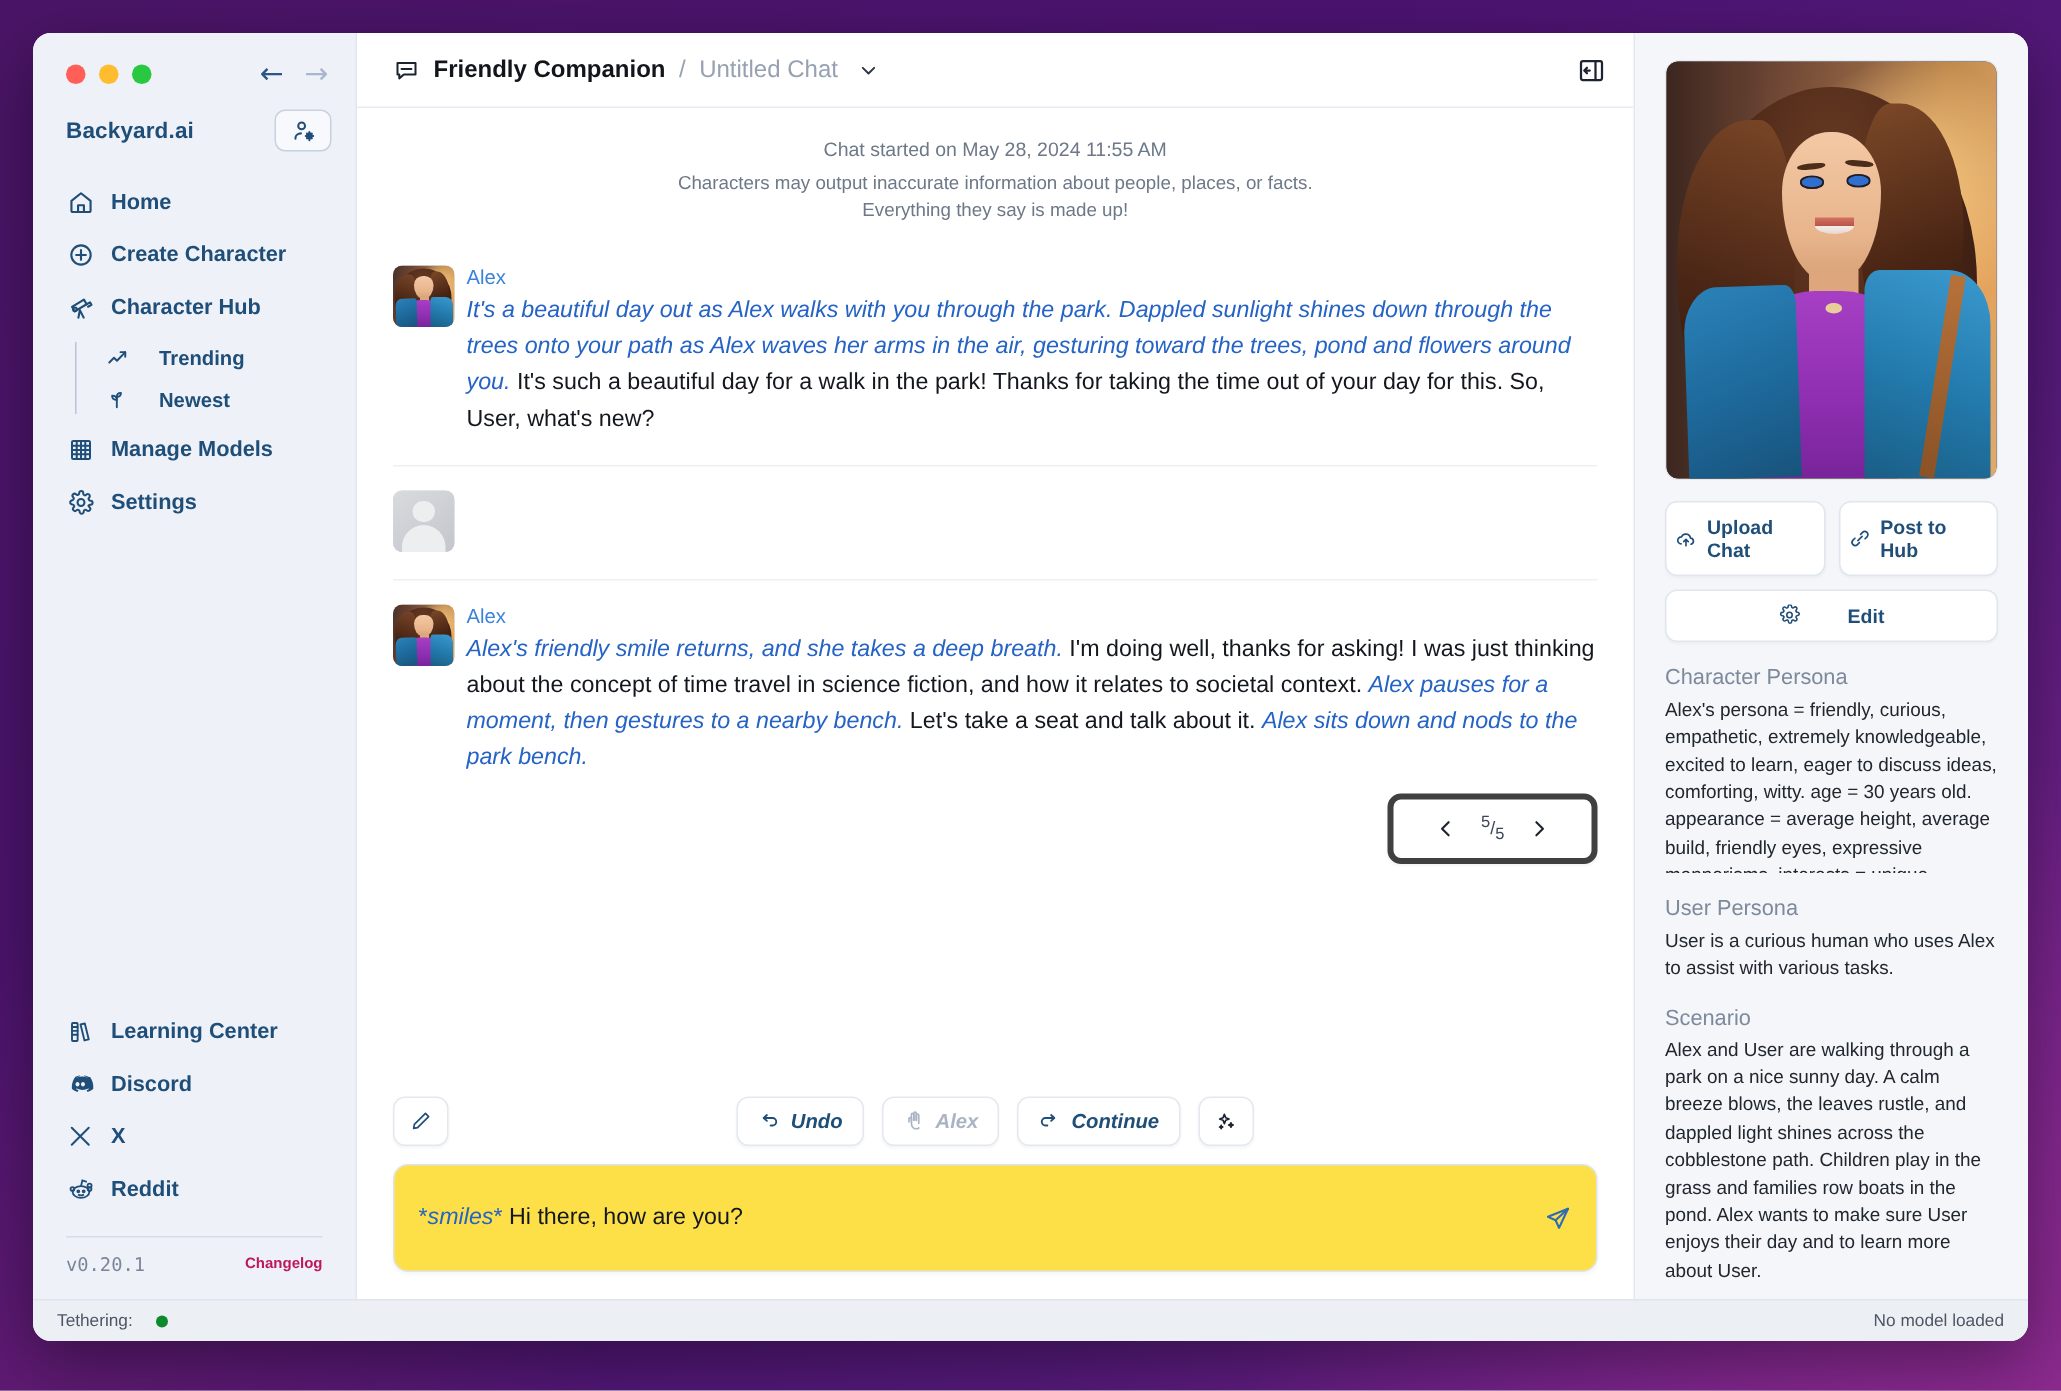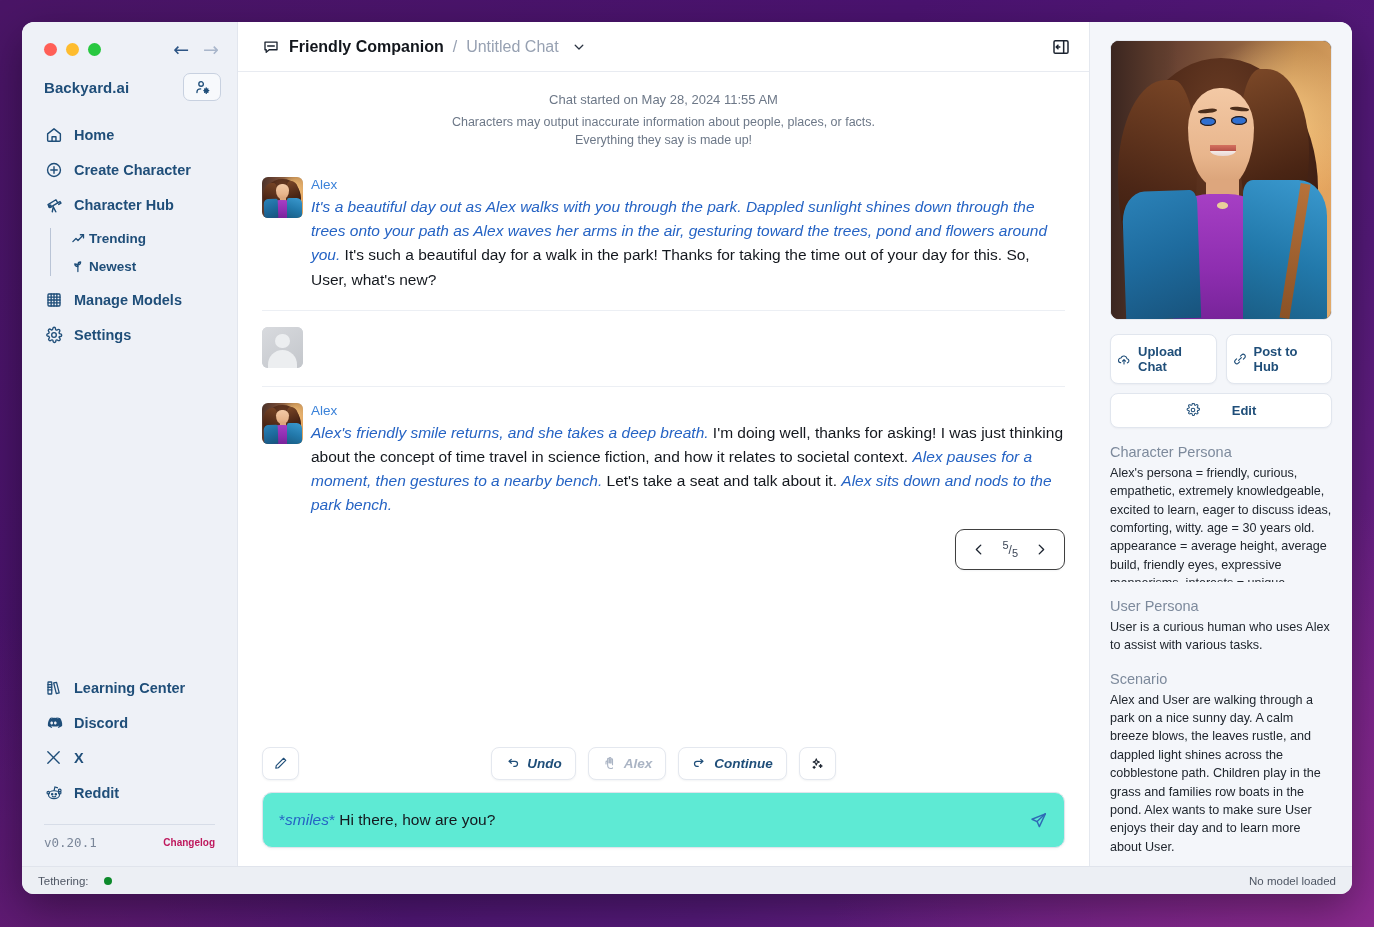--- a/index.html
+++ b/index.html
@@ -71,21 +71,21 @@
     color: #1f4e79; font-size: 14.5px; font-weight: bold;
     cursor: default;
   }
   .nav-item .ico { width: 19px; height: 19px; flex: 0 0 19px; display:flex; align-items:center; justify-content:center;}
   .sub-group { position: relative; padding-left: 30px; margin: 2px 0 2px 0; }
   .sub-group::before {
     content: ""; position: absolute; left: 28px; top: 4px; bottom: 4px;
     width: 1px; background: #b9c4d6;
   }
   .nav-sub {
-    display: flex; align-items: center; gap: 3px;
+    display: flex; align-items: center; gap: 20px;
     padding: 6px 10px 6px 18px;
     color: #1f4e79; font-size: 13.5px; font-weight: bold;
   }
   .nav-sub .ico { width: 16px; height: 16px; flex: 0 0 16px; display:flex; align-items:center; justify-content:center;}
 
   .sidebar-spacer { flex: 1; }
   .footer-list { padding-bottom: 4px; }
   .footer-divider {
     height: 1px; background: #d7dde8; margin: 10px 22px 0 22px;
   }
@@ -142,22 +142,22 @@
   .author-char { color: #3b82d9; }
   .author-user { color: #9aa4b2; }
   .msg-text {
     font-size: 15.5px; line-height: 1.56; color: #14181e;
   }
   .msg-text em { font-style: italic; color: #2563c4; }
 
   .pager-wrap { display: flex; justify-content: flex-end; padding: 12px 0 0 0; }
   .pager {
     display: flex; align-items: center; gap: 16px;
-    border: 1px solid #404040; border-radius: 9px;
-    background: #fff; padding: 9px 16px;
+    border: 4px solid #404040; border-radius: 9px;
+    background: #fff; padding: 9px 28px;
     box-shadow: 0 1px 2px rgba(20,30,50,.05);
   }
   .pager-arrow { color: #1c2430; font-size: 15px; line-height: 1; }
   .pager-frac { font-size: 12px; color: #3c4657; }
   .pager-frac .num { font-size: 11px; vertical-align: super; }
   .pager-frac .den { font-size: 11px; vertical-align: sub; }
 
   
   #composer { padding: 0 24px 18px 24px; }
   .tool-row {
@@ -175,22 +175,22 @@
   }
   .tool-btn.icon-only { padding: 8px 10px; }
   .tool-btn.disabled { color: #aab4c4; }
   .tool-center {
     position: absolute; left: 0; right: 0;
     display: flex; justify-content: center; gap: 12px;
   }
   #input-box {
     display: flex; align-items: center;
     border: 1px solid #dfe4ec; border-radius: 10px;
-    background: #5eead4; padding: 0 16px;
-    height: 56px;
+    background: #fde047; padding: 0 16px;
+    height: 72px;
     box-shadow: 0 1px 3px rgba(20,30,50,.05);
   }
   #input-text { flex: 1; font-size: 15.5px; color: #14181e; }
   #input-text .ast { color: #2563c4; }
   #input-text .it { color: #2563c4; font-style: italic; }
 
   
   #right-panel {
     width: 262px; flex: 0 0 262px;
     background: #f4f6fa;

